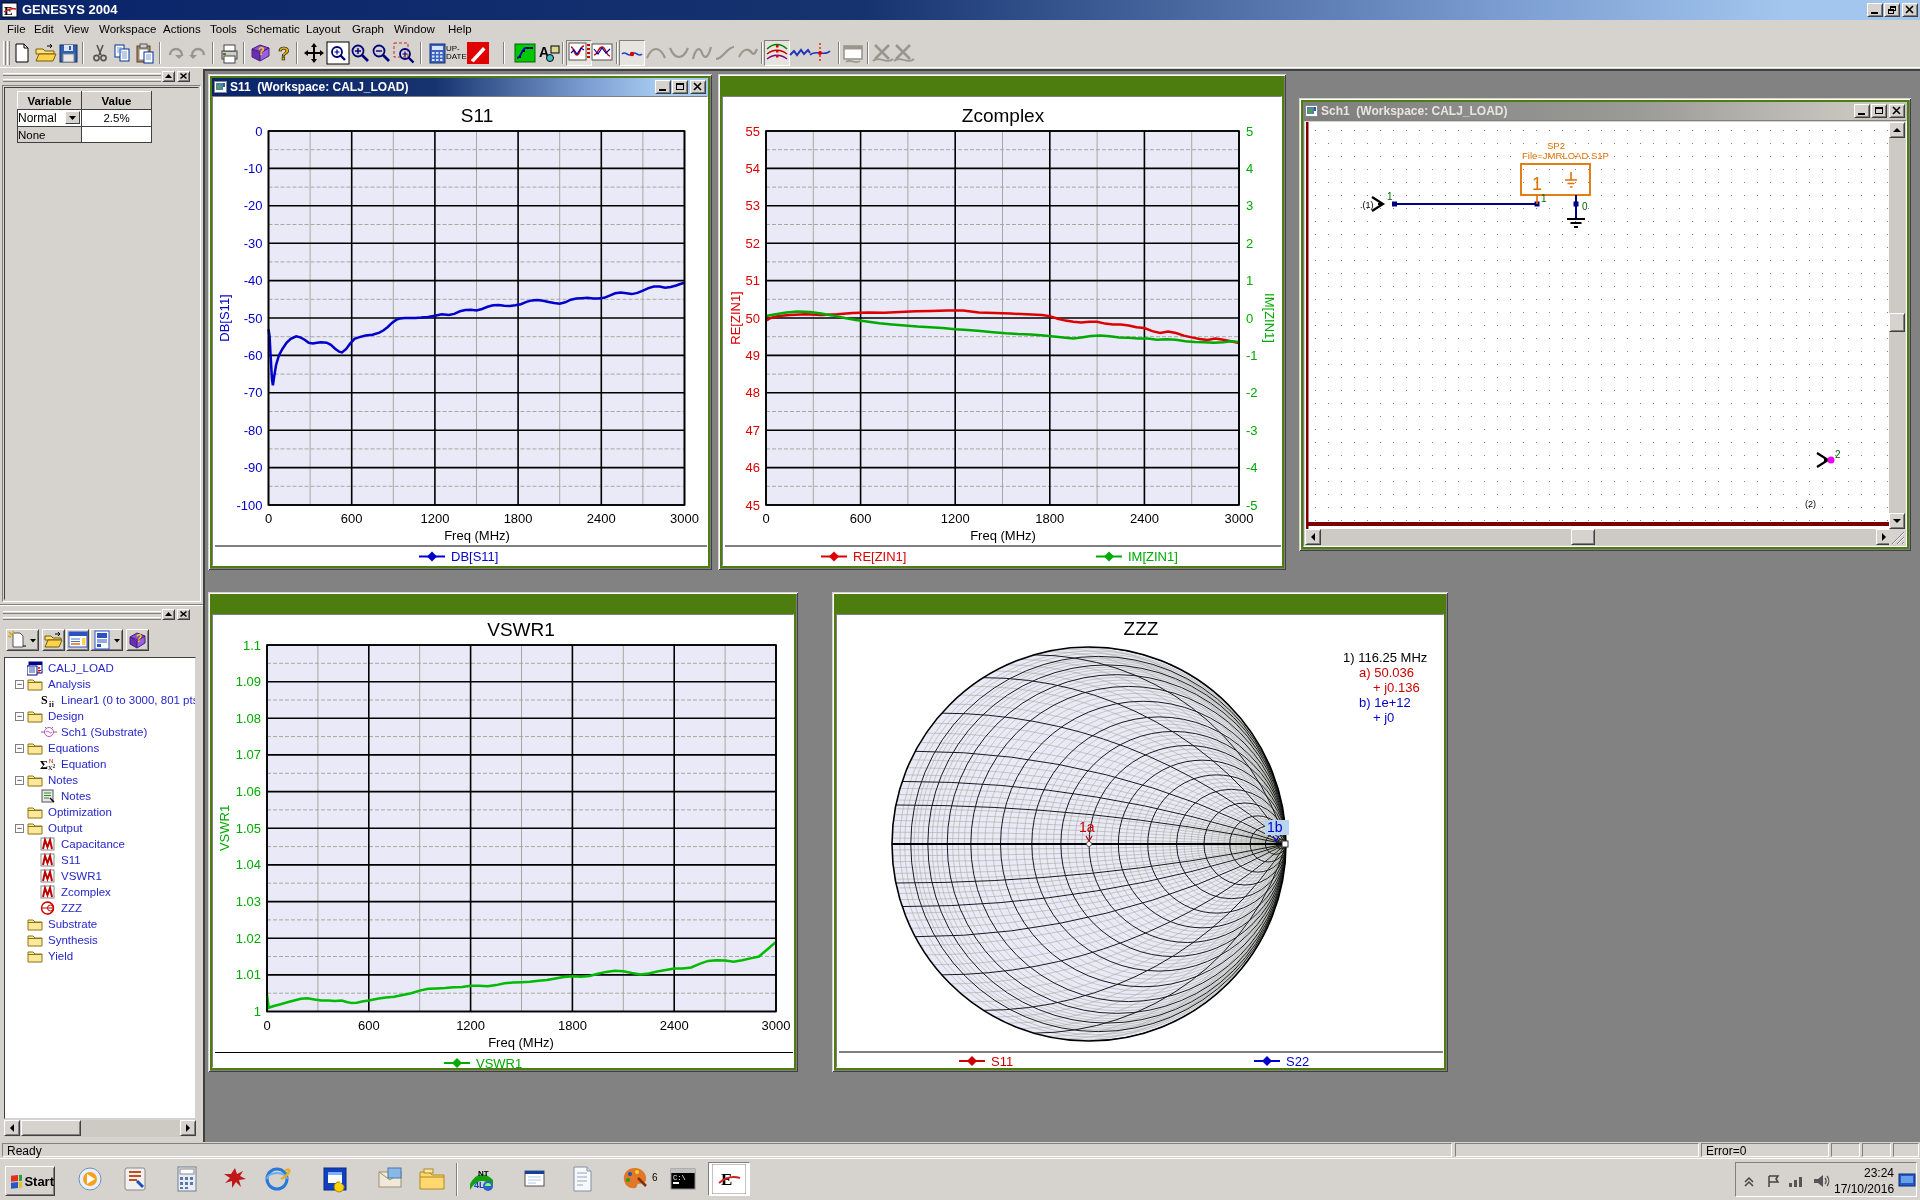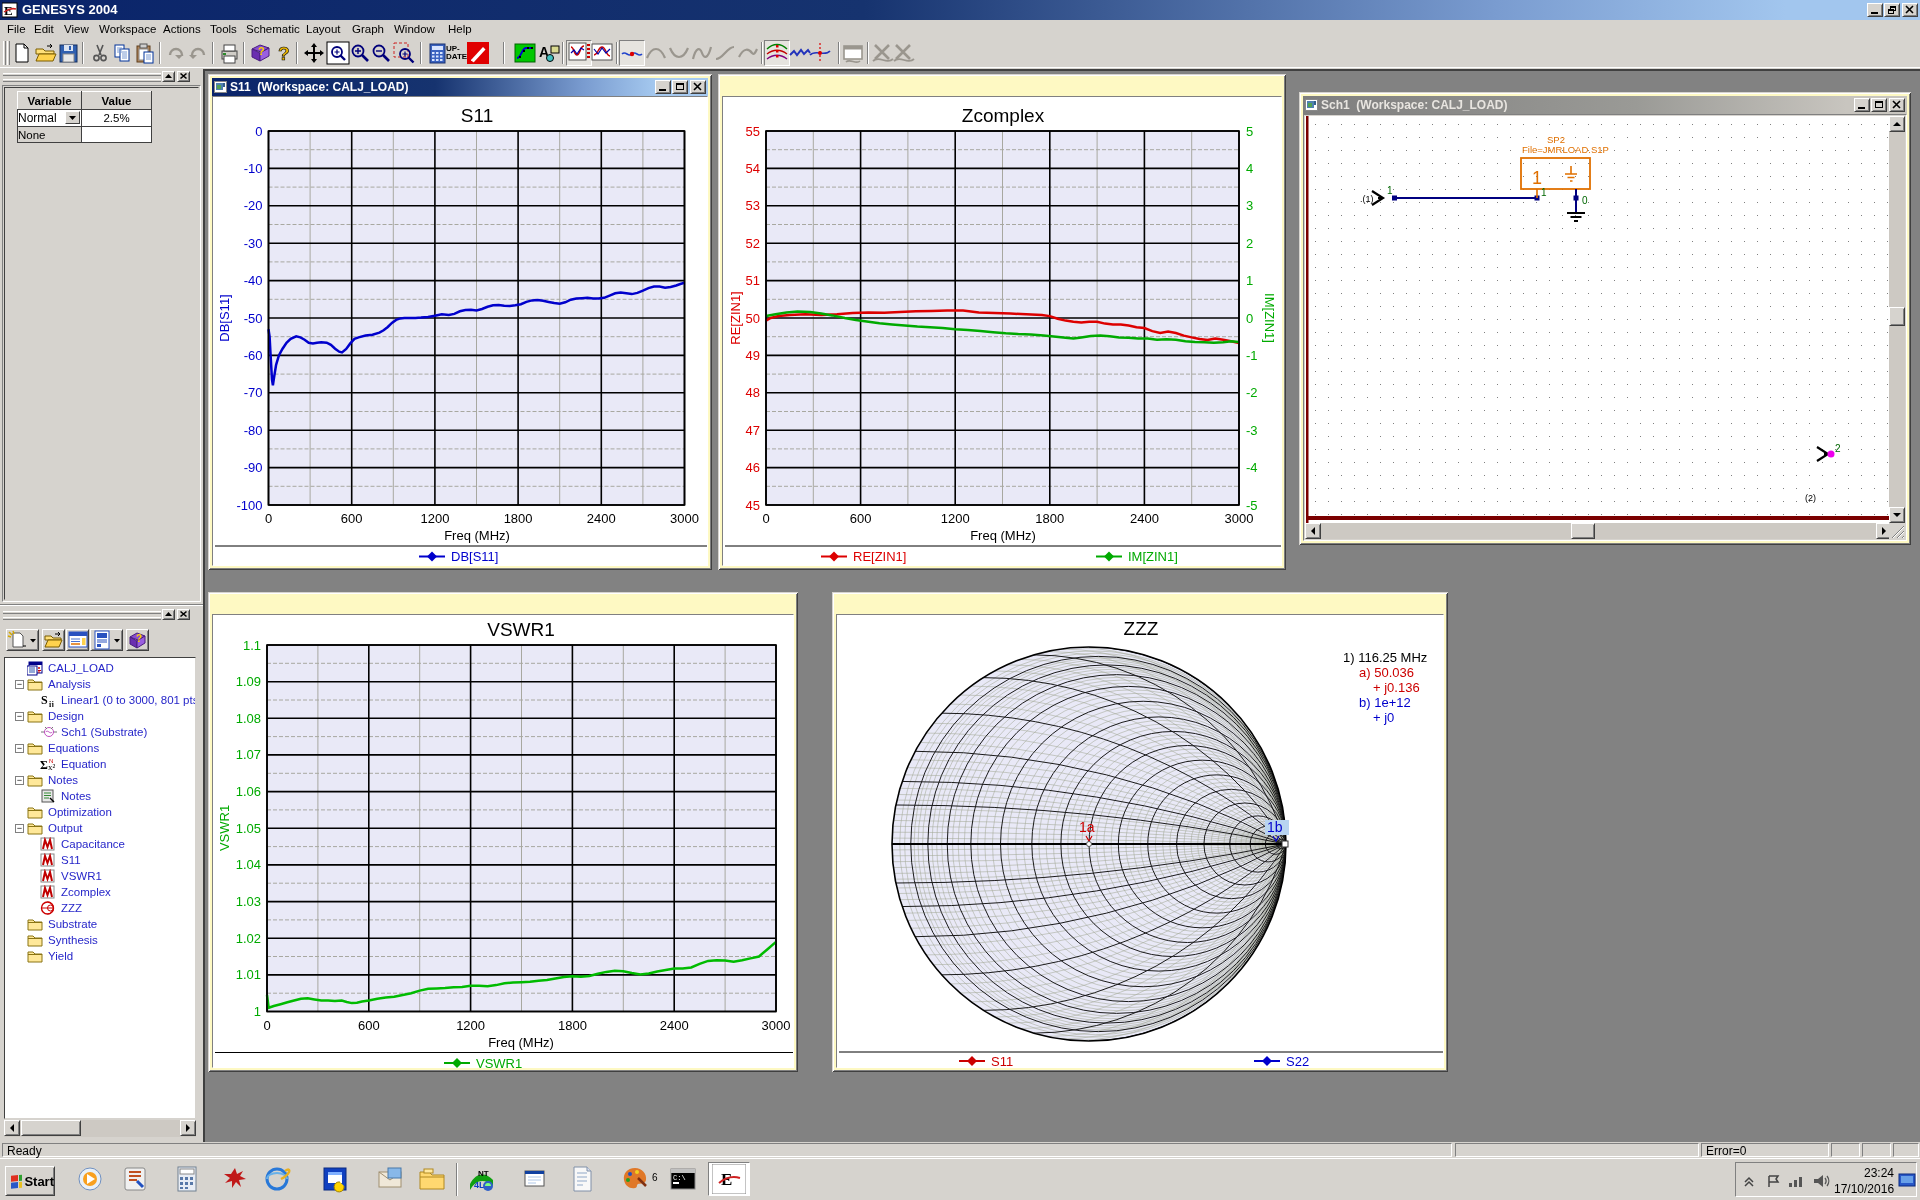--- a/index.html
+++ b/index.html
@@ -3,21 +3,21 @@
 *{margin:0;padding:0;box-sizing:border-box}
 html,body{width:1920px;height:1200px;overflow:hidden;font-family:"Liberation Sans",sans-serif;background:#d6d3ce}
 .abs{position:absolute}
 .titlebar{left:0;top:0;width:1920px;height:20px;background:linear-gradient(to right,#0a246a 0%,#16336f 45%,#7a9cd0 78%,#a2c6ee 93%);color:#fff;font-weight:bold;font-size:13px}
 .menubar{left:0;top:20px;width:1920px;height:19px;background:#d6d3ce;font-size:11.5px;color:#000}
 .menubar span{position:absolute;top:3px}
 .toolbar{left:0;top:39px;width:1920px;height:29px;background:#d6d3ce;border-bottom:1px solid #fff}
 .tbsep{position:absolute;top:3px;width:2px;height:22px;border-left:1px solid #808080;border-right:1px solid #fff}
 .statusbar{left:0;top:1142px;width:1920px;height:16px;background:#d6d3ce;font-size:12px}
 .taskbar{left:0;top:1158px;width:1920px;height:42px;background:#d6d3ce;border-top:1px solid #fff}
-.win{position:absolute;background:#fef9c3;box-shadow:inset 1px 1px 0 #d6d3ce, inset -1px -1px 0 #404040, inset 2px 2px 0 #fff, inset -2px -2px 0 #808080}
+.win{position:absolute;background:#4d7c0f;box-shadow:inset 1px 1px 0 #d6d3ce, inset -1px -1px 0 #404040, inset 2px 2px 0 #fff, inset -2px -2px 0 #808080}
 .wtitle{position:absolute;left:4px;top:4px;right:4px;height:18px;display:flex;align-items:center;color:#fff;font-size:12px;font-weight:bold}
 .wtitle.active{background:linear-gradient(to right,#0a246a 0%,#16336f 45%,#7a9cd0 75%,#a6caf0 90%)}
 .wtitle.inactive{background:linear-gradient(to right,#7e7e7e 0%,#9a9a96 55%,#c8c5bf 90%);color:#e8e5e0}
 .wbtn{width:16px;height:14px;background:#d6d3ce;border:1px solid;border-color:#fff #404040 #404040 #fff;box-shadow:inset 1px 1px 0 #d6d3ce, inset -1px -1px 0 #808080;position:relative;margin-left:1px}
 .wcontent{position:absolute;left:4px;top:22px;right:4px;bottom:4px;background:#fff;border:1px solid;border-color:#808080 #fff #fff #808080}
 .mdi{position:absolute;left:203px;top:69px;width:1717px;height:1073px;background:#828282;border-left:2px solid #404040;border-top:2px solid #404040}
 .treerow{position:relative;height:16px;white-space:nowrap;font-size:11.5px;color:#2626c9}
 .minibtn{width:13px;height:11px;background:#d6d3ce;border:1px solid;border-color:#fff #404040 #404040 #fff;box-shadow:inset 1px 1px 0 #d6d3ce,inset -1px -1px 0 #808080;font-size:8px;text-align:center;line-height:9px;color:#000}
 .scroll{background:#d6d3ce}
 .sbtn{position:absolute;width:16px;height:16px;background:#d6d3ce;border:1px solid;border-color:#fff #404040 #404040 #fff;box-shadow:inset 1px 1px 0 #d6d3ce,inset -1px -1px 0 #808080}
@@ -158,21 +158,21 @@
           <rect x="15" y="11" width="2.5" height="2"></rect>
           <rect x="7" y="14.5" width="2.5" height="2"></rect>
           <rect x="11" y="14.5" width="2.5" height="2"></rect>
           <rect x="15" y="14.5" width="2.5" height="2"></rect>
           <rect x="7" y="18" width="2.5" height="2"></rect>
           <rect x="11" y="18" width="2.5" height="2"></rect>
           <rect x="15" y="18" width="2.5" height="2"></rect>
         </g>
       </svg></div>
     <div style="position:absolute;left:446px;top:2px;width:24px;height:24px">
-      <div style="font-size:8px;font-weight:bold;color:#000;line-height:8px;padding-top:4px">UP-<br>DATE</div>
+      <div style="font-size:8px;font-weight:normal;color:#000;line-height:8px;padding-top:4px">UP-<br>DATE</div>
     </div>
     <div style="position:absolute;left:466px;top:2px;width:24px;height:24px"><svg width="24" height="24">
         <rect x="1" y="1" width="22" height="22" fill="#e00000"></rect>
         <path d="M5,19 L17,6 l2.5,2.5 L8,21 z" fill="#fff"></path>
         <path d="M5,19 l3,2" stroke="#fff"></path>
       </svg></div>
     <div class="tbsep" style="left:503px"></div>
     <div style="position:absolute;left:513px;top:2px;width:24px;height:24px"><svg width="24" height="24">
         <rect x="2" y="3" width="20" height="18" fill="#00c800" stroke="#006400"></rect>
         <path d="M4,17 C8,17 9,7 13,7 L20,7" stroke="#0000d0" stroke-width="1.8" fill="none"></path>
@@ -422,21 +422,21 @@
         <line x1="2" y1="449" x2="558" y2="449" stroke="#000" stroke-width="1"></line>
         <line x1="98" y1="459.5" x2="124" y2="459.5" stroke="#dd0000" stroke-width="2"></line>
         <path d="M111,454.5 l5,5 l-5,5 l-5,-5 z" fill="#dd0000"></path>
         <text x="130" y="464" font-size="13" fill="#dd0000" font-family="Liberation Sans, sans-serif">RE[ZIN1]</text>
         <line x1="373" y1="459.5" x2="399" y2="459.5" stroke="#00aa00" stroke-width="2"></line>
         <path d="M386,454.5 l5,5 l-5,5 l-5,-5 z" fill="#00aa00"></path>
         <text x="405" y="464" font-size="13" fill="#00aa00" font-family="Liberation Sans, sans-serif">IM[ZIN1]</text>
       </svg>
     </div>
   </div>
-<div class="win" style="left:1299px;top:92px;width:612px;height:453px">
+<div class="win" style="left:1299px;top:98px;width:612px;height:453px">
     <div class="wtitle inactive">
       <div style="width:13px;height:12px;background:#fff;border:1px solid #888;margin:0 3px 0 2px;position:relative">
         <div style="position:absolute;left:1px;top:1px;width:7px;height:7px;background:#4f81b0"></div>
         <div style="position:absolute;left:2px;top:3px;width:4px;height:4px;background:#52a152"></div>
         <div style="position:absolute;right:1px;top:1px;width:2px;height:4px;background:#335f8a"></div>
       </div>
       <span style="margin-top:-1px">Sch1&nbsp; (Workspace: CALJ_LOAD)</span>
       <div style="display:flex;position:absolute;right:2px;top:2px">
         <div class="wbtn">
           <div style="position:absolute;left:3px;bottom:2px;width:7px;height:2px;background:#000"></div>

